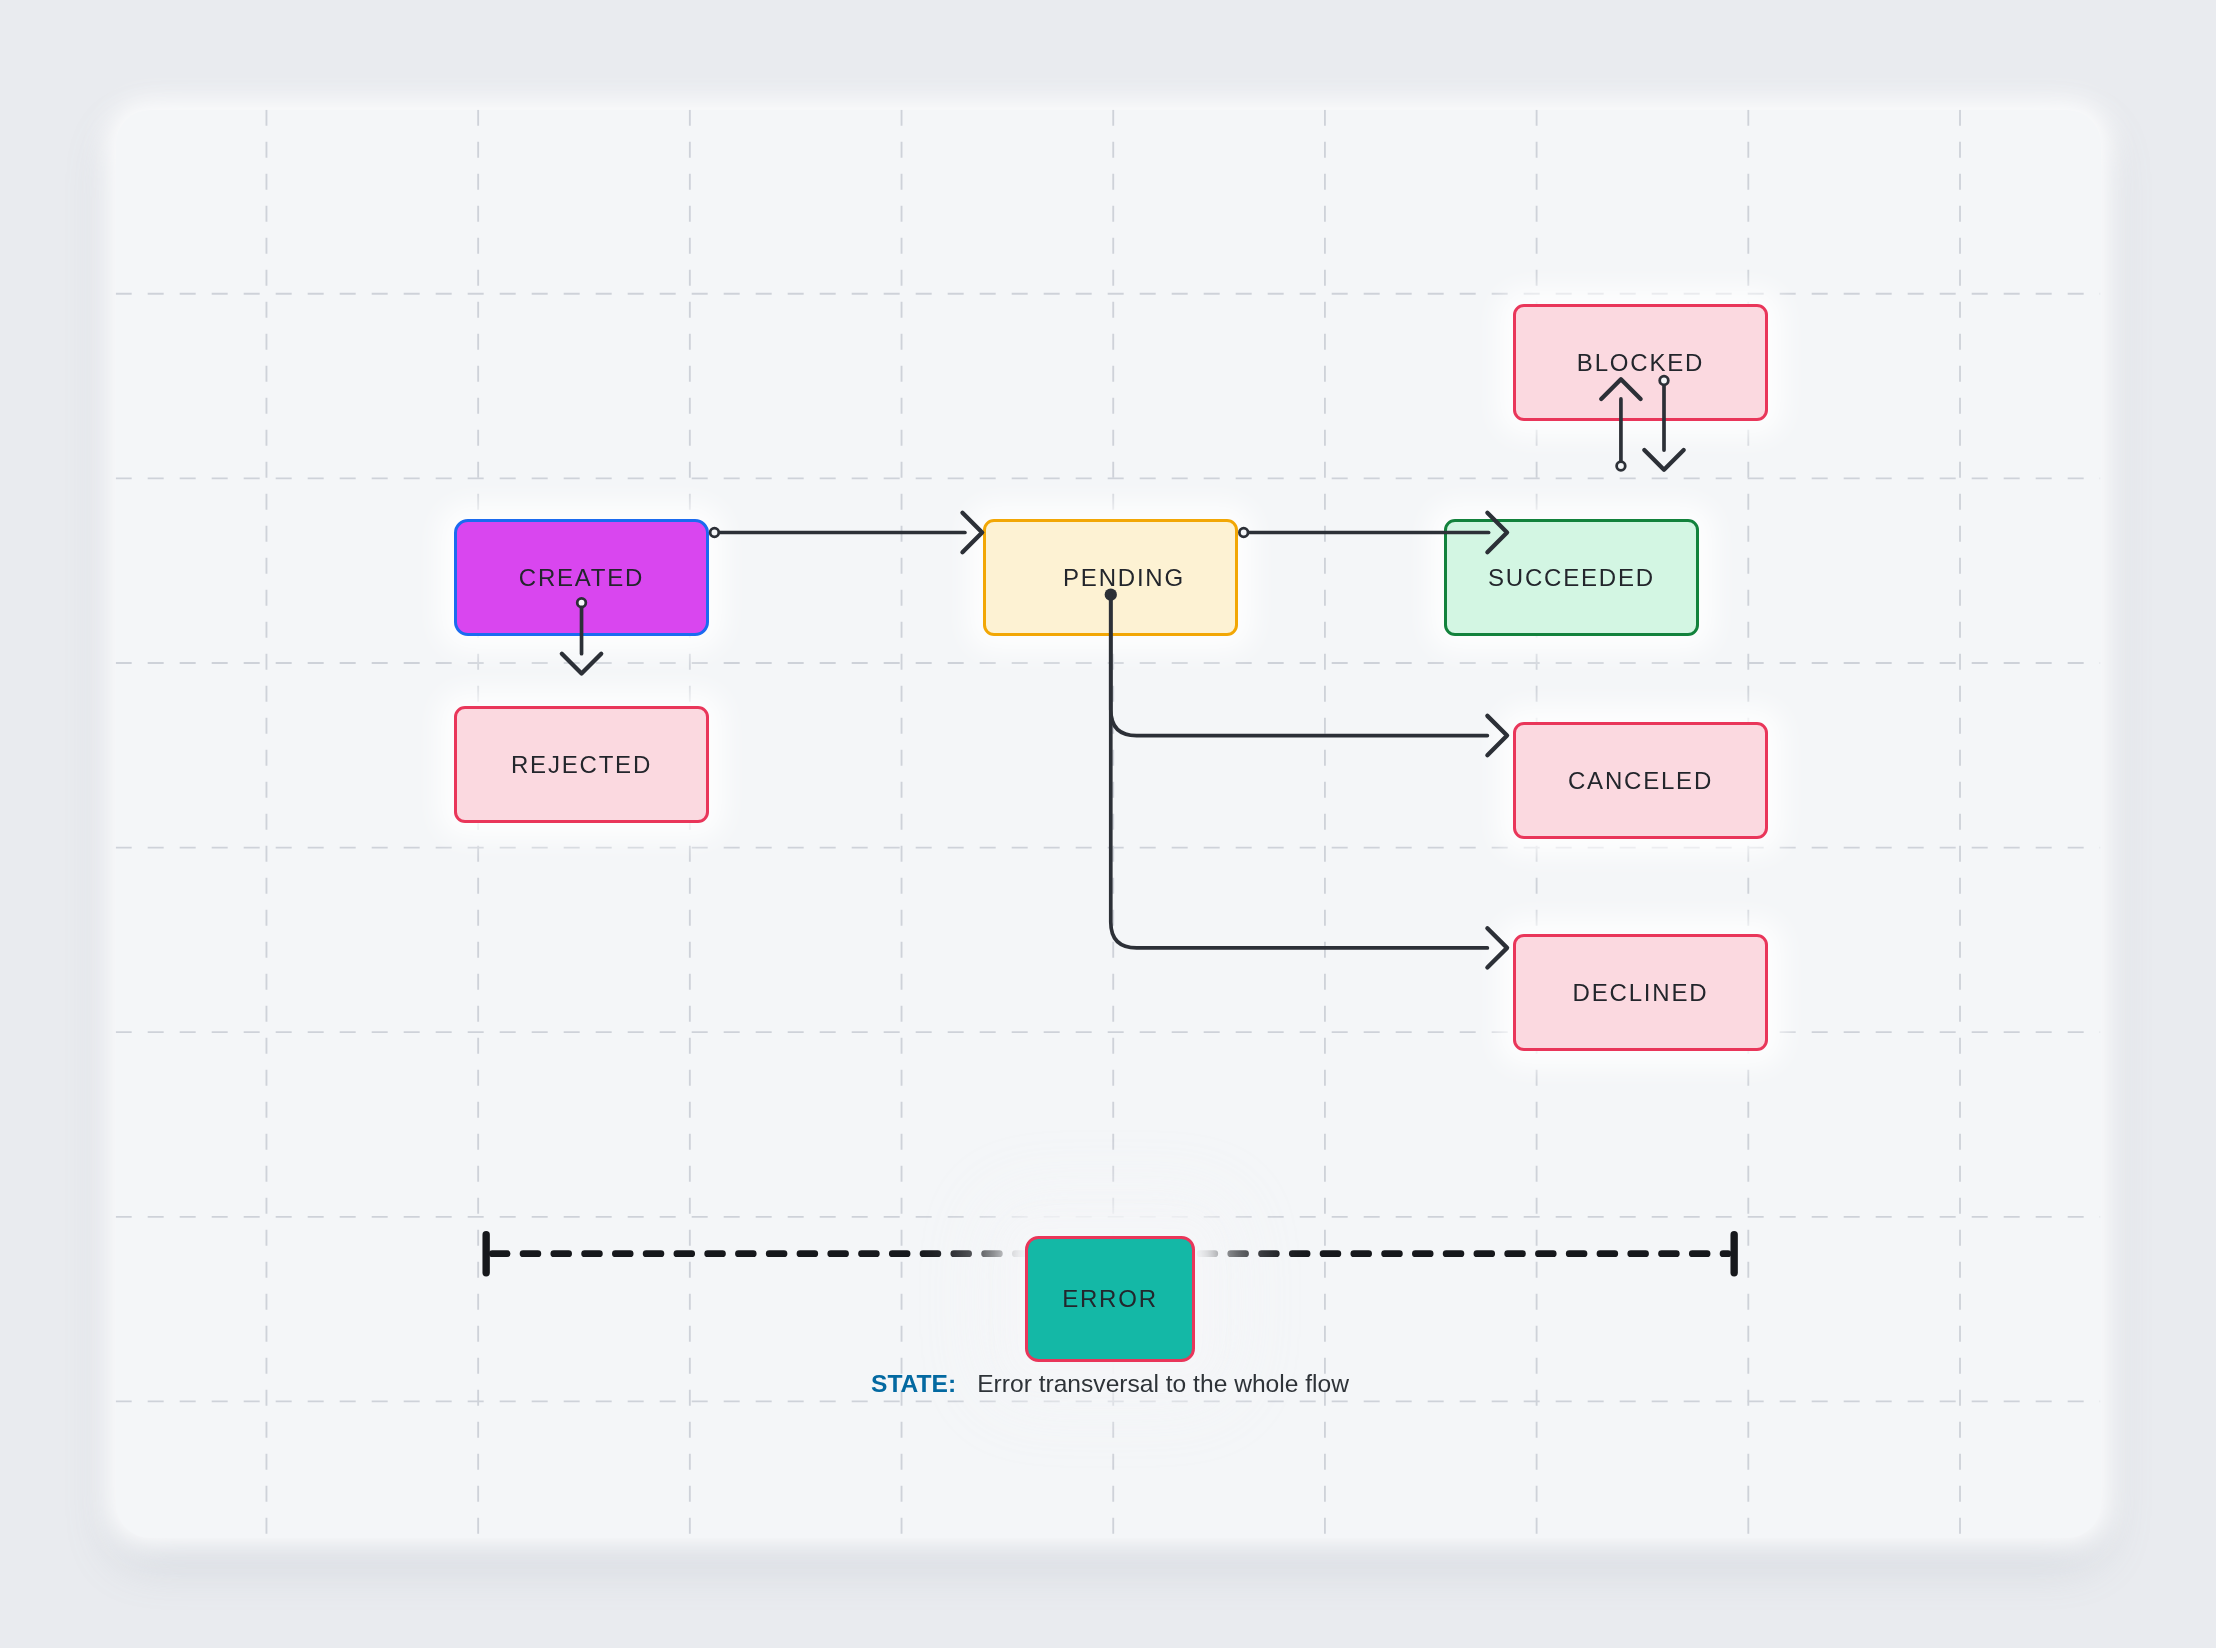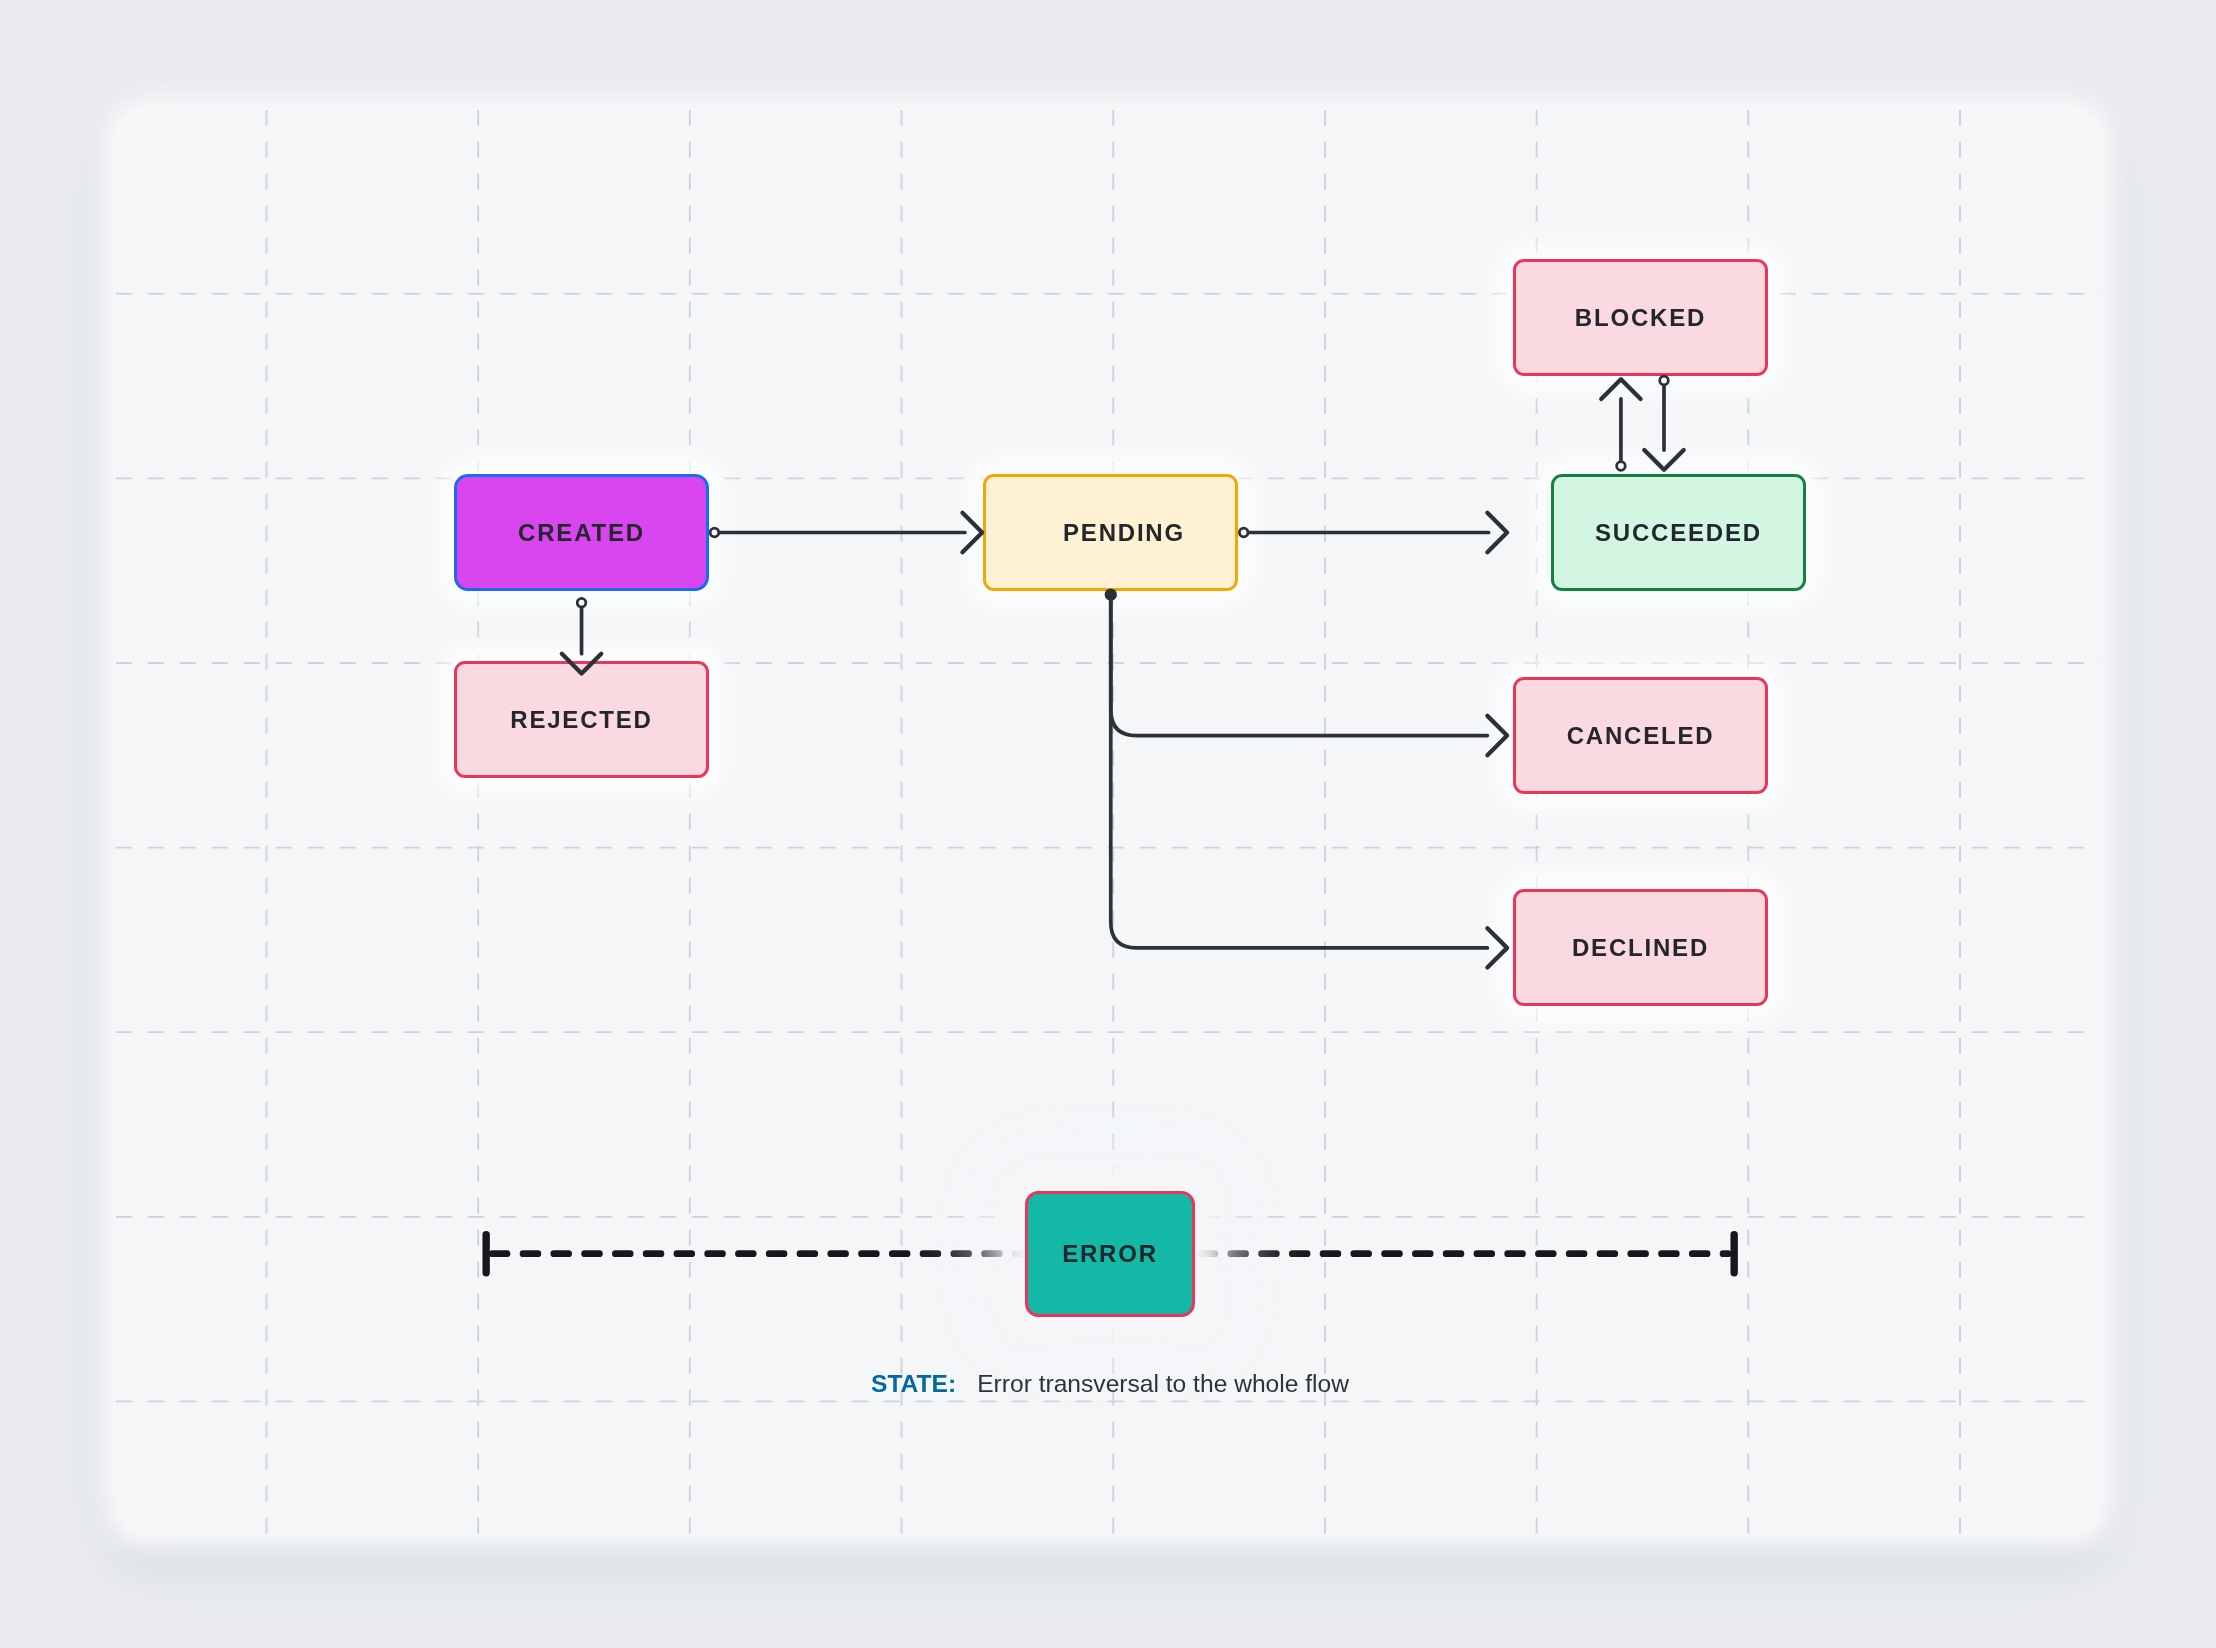--- a/index.html
+++ b/index.html
@@ -30,35 +30,36 @@
     pointer-events:none;
   }
   svg.layer *{ pointer-events:auto; }
   
   .node{
     position:absolute;
     display:flex; align-items:center; justify-content:center;
     width:255px; height:117px;
     border-radius:11px;
     border:3.1px solid;
-    font-size:24px; font-weight:700; letter-spacing:1.8px;
+    font-size:24px; font-weight:400; letter-spacing:1.8px;
     color:#23262c;
     box-shadow:0 0 27px 16px rgba(255,255,255,0.85);
     box-sizing:border-box;
     cursor:pointer;
+    margin-top:45px;
   }
   .node--blue   { background:#d946ef; border-color:#1b6bf0;border-radius:14px; }
   .node--amber  { background:#fdf2d3; border-color:#f2a705;padding-left:27px; }
   .node--green  { background:#d3f6e3; border-color:#12823c; }
   .node--red    { background:#fbd9e0; border-color:#e9365a; }
   .node--white  { background:#14b8a6; border-color:#e9365a; }
 
   .node-created   { left:454px;  top:474px; }
   .node-pending   { left:983px; top:474px; }
-  .node-succeeded { left:1551px; top:474px; }
+  .node-succeeded { left:1444px; top:474px; }
   .node-blocked   { left:1513px; top:259px; }
   .node-rejected  { left:454px;  top:661px; }
   .node-canceled  { left:1513px; top:677px; }
   .node-declined  { left:1513px; top:889px; }
 
   .node-error{
     left:1025px; top:1191px;
     width:170px; height:126px;
     border-radius:13.5px;
     box-shadow:

